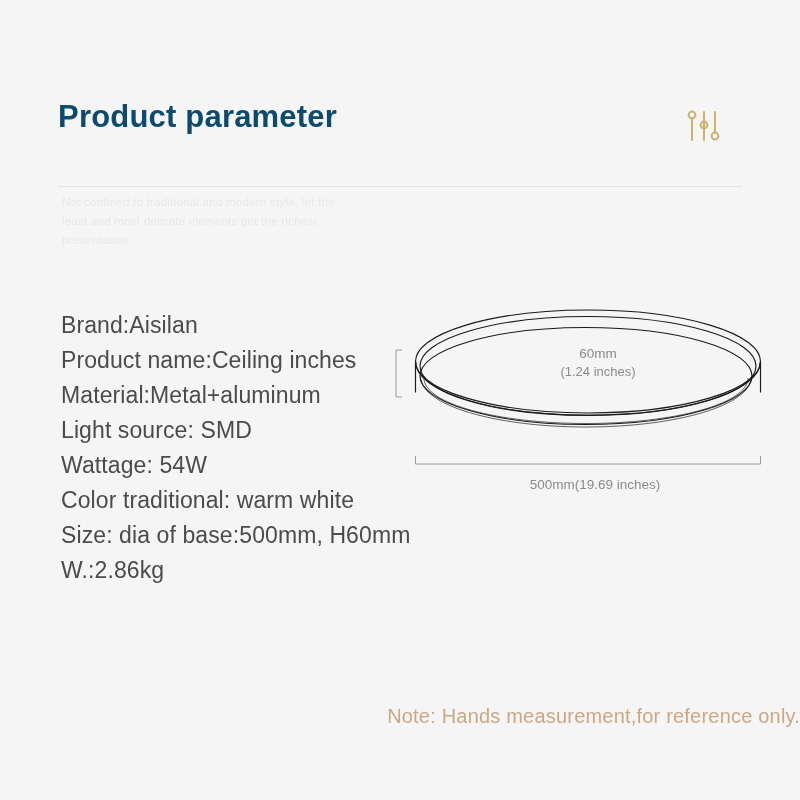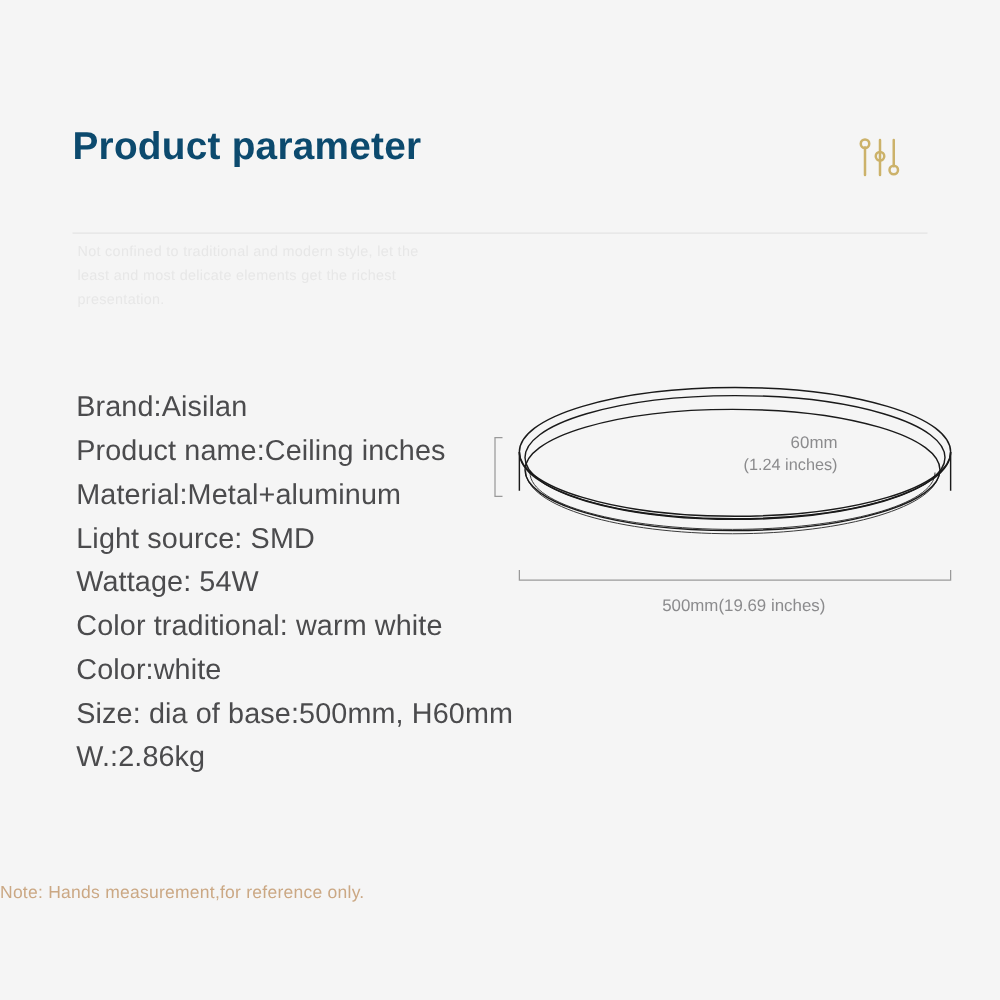--- a/index.html
+++ b/index.html
@@ -91,43 +91,43 @@
   }
 
   .dim-label {
     position: absolute;
     color: #8b8b8d;
     font-size: 13.5px;
     line-height: 18px;
     white-space: nowrap;
   }
   .dim-height {
-    left: 268px;
+    left: 252px;
     top: 45px;
     width: 112px;
-    text-align: right;
+    text-align: center;
   }
   .dim-height .sub {
     font-size: 13px;
   }
   .dim-width {
     left: 125px;
     top: 176px;
     width: 360px;
     text-align: center;
   }
 
   
   .footer-note {
     position: absolute;
     left: 0;
     right: 0;
     top: 705px;
-    text-align: left;
-    font-size: 14px;
+    text-align: right;
+    font-size: 20px;
     color: #cba884;
     letter-spacing: 0.2px;
   }
 </style>
 </head>
 <body>
 
 <div class="page">
 
   <div class="page-title">Product parameter</div>
@@ -149,21 +149,20 @@
 
   <div class="subtitle">Not confined to traditional and modern style, let the least and most delicate elements get the richest presentation.</div>
 
   <div class="spec-list">
     <div class="spec-item">Brand:Aisilan</div>
     <div class="spec-item">Product name:Ceiling inches</div>
     <div class="spec-item">Material:Metal+aluminum</div>
     <div class="spec-item">Light source: SMD</div>
     <div class="spec-item">Wattage: 54W</div>
     <div class="spec-item">Color traditional: warm white</div>
-    <div class="spec-item">Color:white</div>
     <div class="spec-item">Size: dia of base:500mm, H60mm</div>
     <div class="spec-item">W.:2.86kg</div>
   </div>
 
   <div class="product-figure">
 
     <svg width="500" height="215" viewBox="0 0 500 215" aria-hidden="true">
       <g fill="none" stroke="#1a1a1a" stroke-width="1.15">
 
         <path d="M125.5,61.5 L125.5,92.5"></path>

